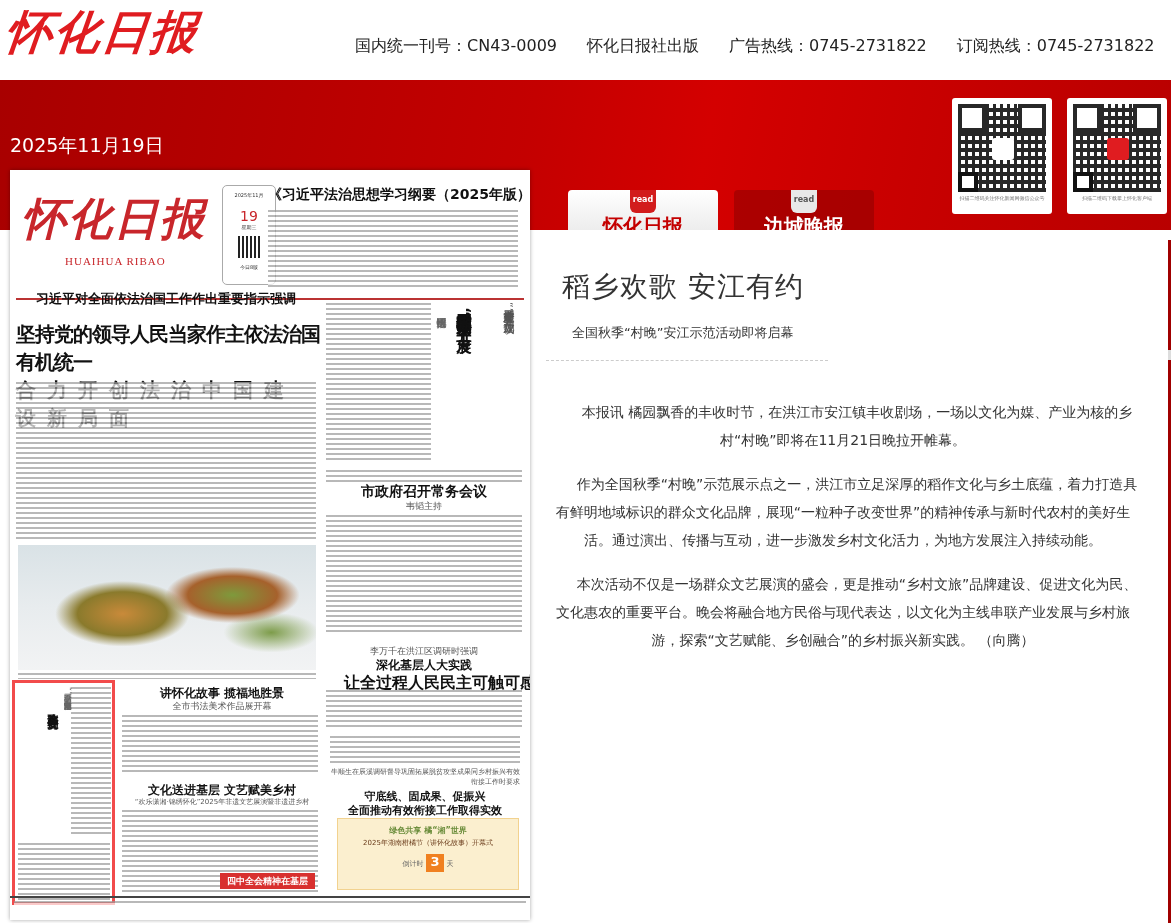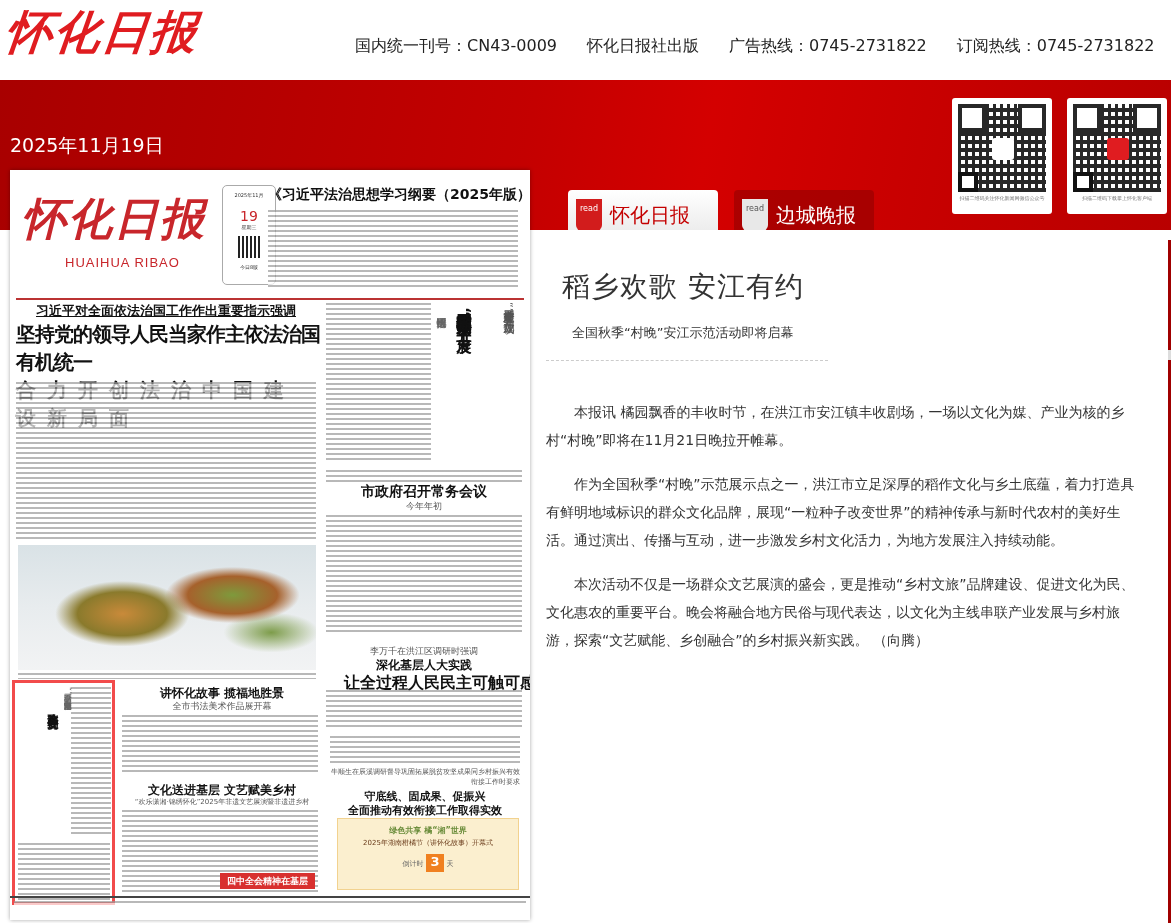--- a/index.html
+++ b/index.html
@@ -25,58 +25,58 @@
   .qr .code::before { left: 0; top: 0; }
   .qr .code::after { right: 0; top: 0; }
   .qr .corner { position: absolute; left: 6px; top: 74px; width: 20px; height: 20px; border: 4px solid #111; background: #fff; }
   .qr .center { position: absolute; left: 40px; top: 40px; width: 22px; height: 22px; background: #fff; border-radius: 3px; }
   .qr .center.red { background: #e01c20; }
   .qr .cap { font-size: 5px; color: #777; text-align: center; margin-top: 3px; white-space: nowrap; overflow: hidden; }
 
   
   .paper { position: absolute; left: 10px; top: 170px; width: 520px; height: 750px; background: #fff; box-shadow: 0 0 4px rgba(0,0,0,.35); overflow: hidden; }
   .np-logo { position: absolute; left: 12px; top: 20px; font-family: "DejaVu Serif", serif; font-size: 44px; font-weight: bold; color: #c8262b; font-style: italic; letter-spacing: 2px; }
-  .np-en { position: absolute; left: 55px; top: 85px; font-family: Liberation Sans, sans-serif; font-size: 13px; color: #c8262b; letter-spacing: 1px; }
+  .np-en { position: absolute; left: 55px; top: 85px; font-family: Liberation Serif, serif; font-size: 11px; color: #c8262b; letter-spacing: 1px; }
   .np-datebox { position: absolute; left: 212px; top: 15px; width: 54px; height: 100px; border: 1px solid #aaa; border-radius: 5px; text-align: center; font-size: 5px; color: #333; }
   .np-datebox .d { font-size: 14px; color: #c8262b; margin-top: 10px; }
   .np-top-title { position: absolute; left: 258px; top: 16px; font-size: 14px; font-weight: bold; color: #111; white-space: nowrap; }
   .rule { position: absolute; left: 6px; top: 128px; width: 508px; height: 2px; background: #b33; }
-  .np-kicker { position: absolute; left: 26px; top: 132px; font-size: 13px; font-weight: bold; color: #111; text-decoration: underline; }
+  .np-kicker { position: absolute; left: 26px; top: 120px; font-size: 13px; font-weight: bold; color: #111; }
   .np-headline { position: absolute; left: 6px; top: 150px; width: 305px; font-size: 20px; font-weight: bold; color: #111; line-height: 28px; letter-spacing: -1px; }
   .np-headline .l2 { letter-spacing: 11px; }
   .vert { position: absolute; writing-mode: vertical-rl; font-weight: bold; color: #111; }
   .gray-text { position: absolute; background: repeating-linear-gradient(180deg, #9a9a9a 0 2px, #fff 2px 5px); opacity: .7; }
   .np-sub-head { position: absolute; font-family: "DejaVu Serif", serif; font-weight: bold; color: #111; text-align: center; white-space: nowrap; }
   .np-sub-kicker { position: absolute; color: #555; text-align: center; white-space: nowrap; font-size: 9px; }
   .photo { position: absolute; left: 8px; top: 375px; width: 298px; height: 125px;
     background:
       radial-gradient(ellipse 30% 35% at 35% 55%, #c98a3a 0%, #8a7a2c 50%, transparent 75%),
       radial-gradient(ellipse 30% 30% at 72% 40%, #7e9a3c 0%, #a6612c 50%, transparent 75%),
       radial-gradient(ellipse 20% 20% at 85% 70%, #7d9c4a 0%, transparent 80%),
       linear-gradient(180deg, #d9e2e6 0%, #e8ecee 50%, #f2f3f4 100%); }
   .hl-box { position: absolute; left: 2px; top: 510px; width: 103px; height: 225px; border: 3px solid #f24b4b; }
   .promo { position: absolute; left: 327px; top: 648px; width: 182px; height: 72px; background: #fbefcf; border: 1px solid #f2d28f; text-align: center; font-size: 8px; color: #6a8c3a; }
   .promo .num { display: inline-block; width: 18px; height: 18px; background: #f08020; color: #fff; font-weight: bold; font-size: 13px; margin-top: 6px; }
   .redbtn { position: absolute; left: 210px; top: 703px; width: 95px; height: 16px; background: #d8302f; color: #fff; font-size: 9px; font-weight: bold; text-align: center; line-height: 16px; }
   .footer-line { position: absolute; left: 0; top: 726px; width: 520px; height: 2px; background: #444; }
 
   
-  .tab { position: absolute; top: 190px; height: 50px; border-radius: 4px; display: flex; align-items: center; font-family: "DejaVu Serif", serif; font-weight: normal; font-size: 20px; }
+  .tab { position: absolute; top: 190px; height: 50px; border-radius: 4px; display: flex; align-items: center; font-family: "DejaVu Serif", serif; font-weight: bold; font-size: 20px; flex-direction: column; }
   .tab-huaihua { left: 568px; width: 150px; background: linear-gradient(#fff, #e8e8e8); color: #c40000; }
   .tab-biancheng { left: 734px; width: 140px; background: rgba(140,0,0,.55); color: #fff; }
   .tab .ribbon { width: 26px; height: 32px; margin: 0 8px 0 8px; border-radius: 0 0 6px 6px; font-size: 8px; font-family: "DejaVu Sans", sans-serif; text-align: center; padding-top: 5px; }
   .tab-huaihua .ribbon { background: #d21c1c; color: #fff; }
   .tab-biancheng .ribbon { background: #e8e8e8; color: #555; }
 
   
   .article { position: absolute; left: 540px; top: 230px; width: 600px; height: 693px; background: #fff; }
   .a-title { position: absolute; left: 22px; top: 38px; font-size: 28px; color: #333; letter-spacing: 1px; }
   .a-sub { position: absolute; left: 32px; top: 94px; font-size: 13px; color: #333; }
   .a-divider { position: absolute; left: 6px; top: 130px; width: 282px; border-top: 1px dashed #ccc; }
-  .a-body { position: absolute; left: 0; top: 168px; width: 600px; font-size: 14px; color: #333; line-height: 28px; }
+  .a-body { position: absolute; left: 0; top: 168px; width: 600px; font-size: 14px; color: #333; line-height: 28px; text-align: center; }
   .a-body p { text-indent: 2em; margin-bottom: 16px; padding-left: 6px; }
 
   
   .scroll { position: absolute; left: 1168px; top: 240px; width: 3px; height: 683px; background: #a00000; }
   .scroll .thumb { position: absolute; left: 0; top: 110px; width: 3px; height: 10px; background: #ddd; }
 </style>
 </head>
 <body>
 
 <div class="header">
@@ -127,21 +127,21 @@
   </div>
   <div class="gray-text" style="left:6px;top:212px;width:300px;height:160px;"></div>
 
   <div class="gray-text" style="left:316px;top:133px;width:105px;height:160px;"></div>
   <div class="vert" style="left:444px;top:132px;font-size:15px;height:180px;line-height:20px;">充分发挥老同志优势作用 更好谋划推动“十五五”发展</div>
   <div class="vert" style="left:424px;top:140px;font-size:10px;color:#666;font-weight:normal;">王明晖通报情况</div>
   <div class="vert" style="left:490px;top:132px;font-size:11px;color:#555;font-weight:normal;height:160px;">许忠建主持召开市委“十五五”规划建议</div>
 
   <div class="gray-text" style="left:316px;top:300px;width:196px;height:12px;"></div>
   <div class="np-sub-head" style="left:316px;top:313px;width:196px;font-size:14px;">市政府召开常务会议</div>
-  <div class="np-sub-kicker" style="left:316px;top:330px;width:196px;">今年年初</div>
+  <div class="np-sub-kicker" style="left:316px;top:330px;width:196px;">韦韬主持</div>
   <div class="gray-text" style="left:316px;top:345px;width:196px;height:120px;"></div>
 
   <div class="photo"></div>
   <div class="gray-text" style="left:8px;top:503px;width:298px;height:6px;"></div>
 
   <div class="np-sub-kicker" style="left:316px;top:475px;width:196px;">李万千在洪江区调研时强调</div>
   <div class="np-sub-head" style="left:316px;top:487px;width:196px;font-size:12px;">深化基层人大实践</div>
   <div class="np-sub-head" style="left:332px;top:503px;width:196px;font-size:16px;">让全过程人民民主可触可感</div>
   <div class="gray-text" style="left:316px;top:520px;width:196px;height:40px;"></div>
 

